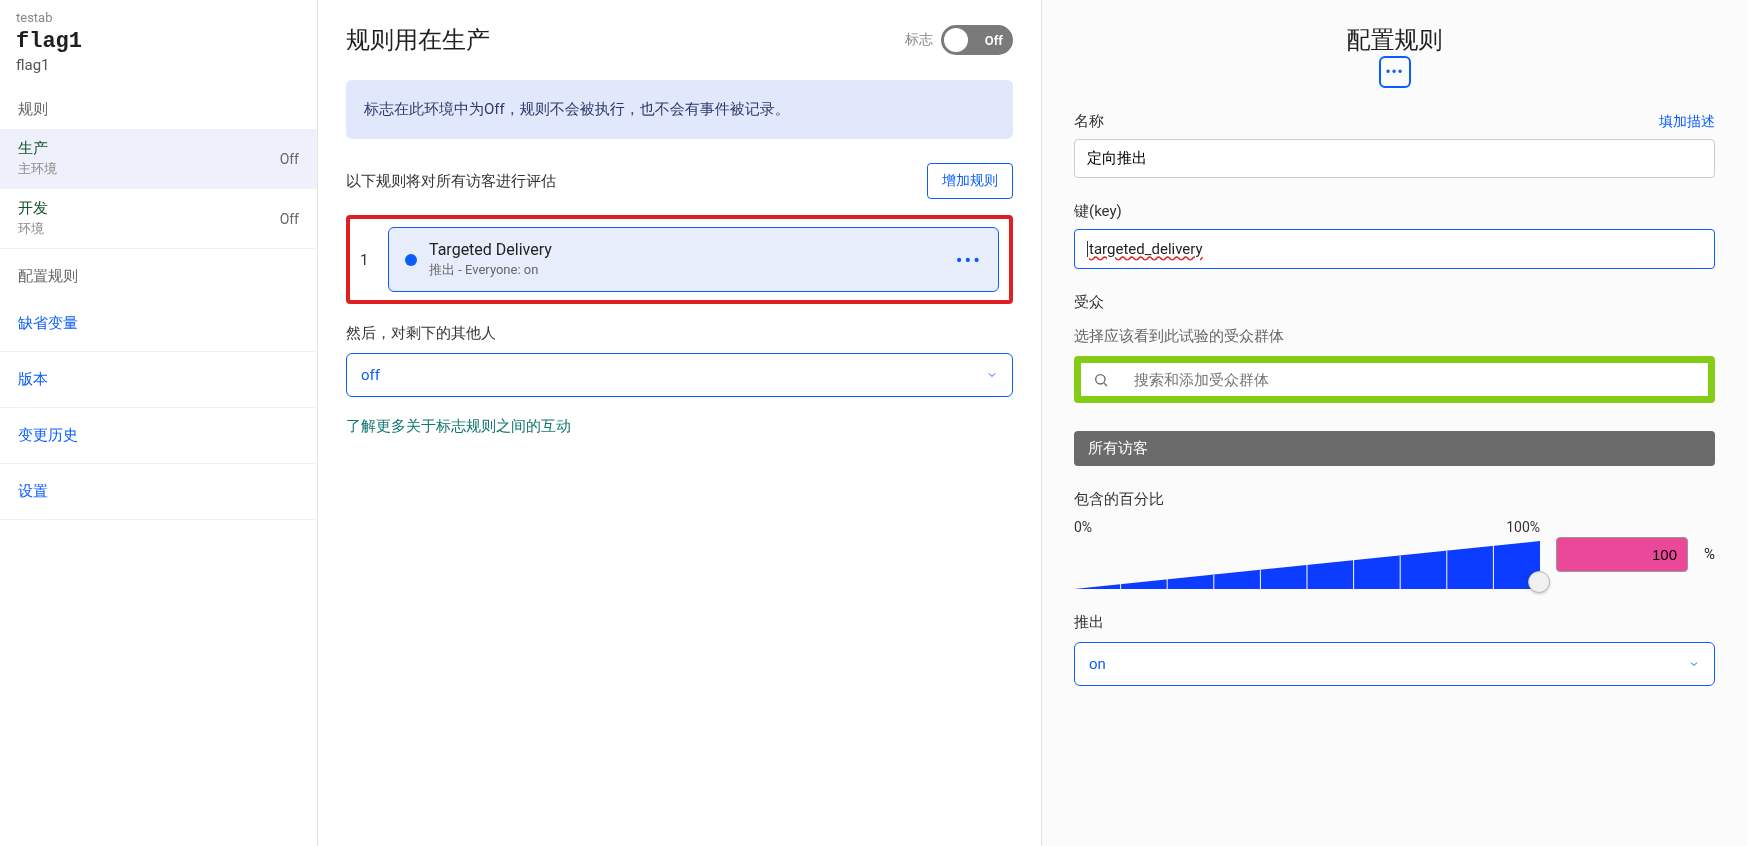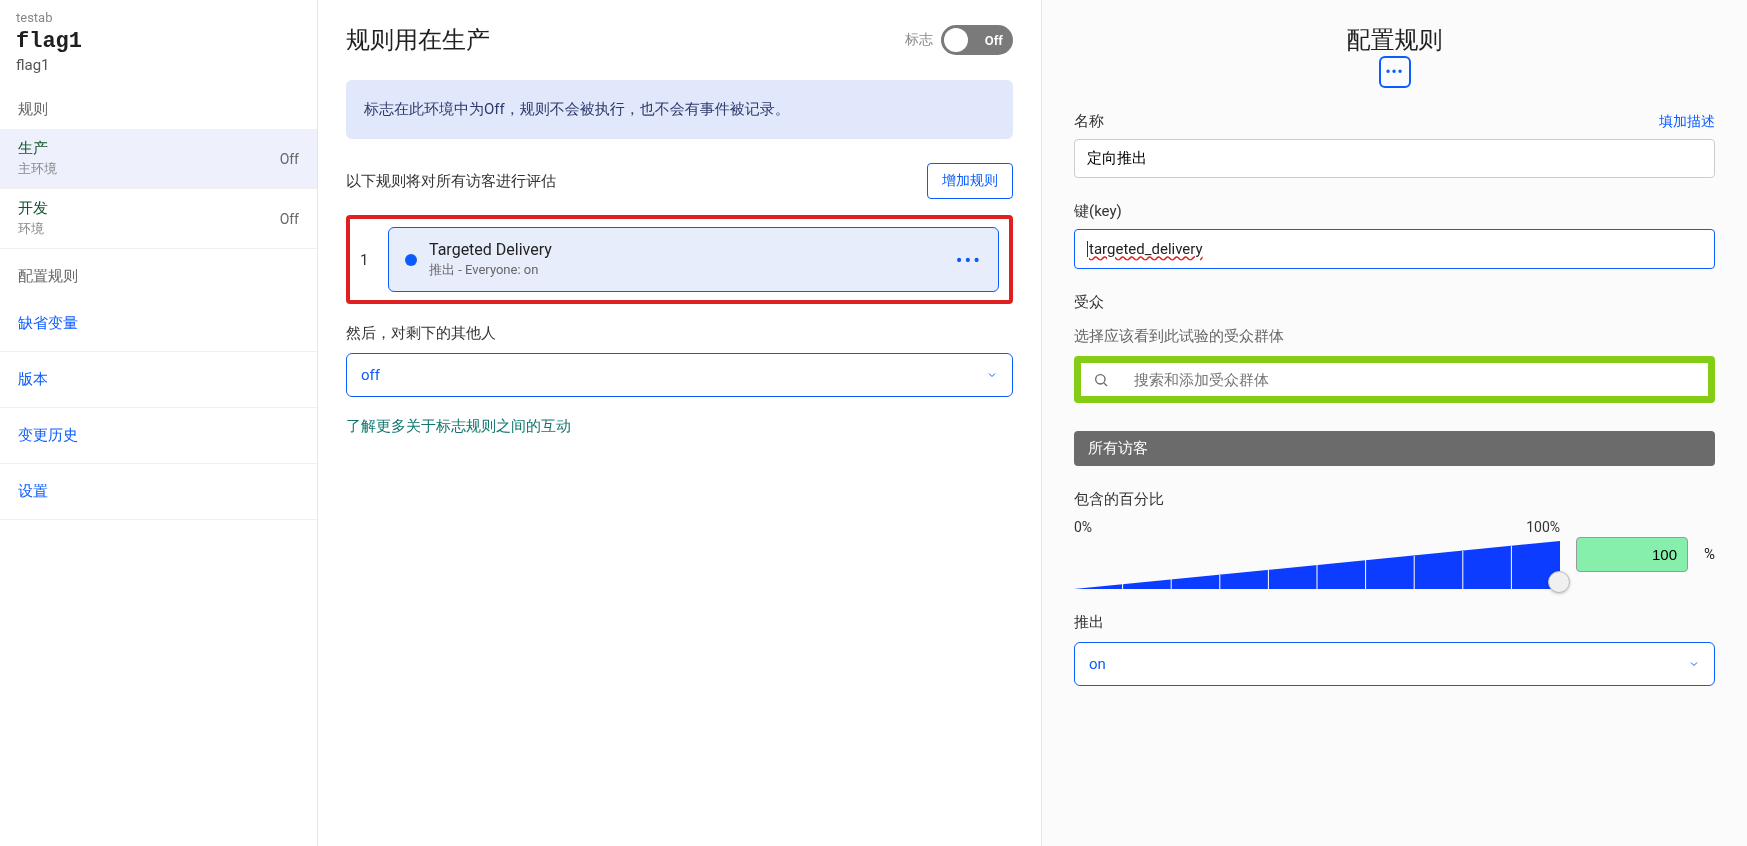--- a/index.html
+++ b/index.html
@@ -58,21 +58,21 @@
 .sub-desc { font-size: 15px; color: #666; margin-top: 15px; }
 .search-box { display: flex; align-items: flex-end; gap: 25px; border: 7px solid #84cc16; border-radius: 4px; padding: 8px 12px; margin-top: 10px; background: #fff; }
 .search-icon { width: 16px; height: 16px; color: #666; }
 .search-input { border: none; outline: none; flex: 1; font-size: 15px; color: #888; }
 .tag-bar { background: #6b6b6b; color: #fff; padding: 8px 14px; border-radius: 4px; margin-top: 28px; font-size: 15px; }
 .slider-row { display: flex; align-items: center; gap: 16px; margin-top: 10px; }
 .slider-area { flex: 1; position: relative; height: 70px; }
 .slider-labels { display: flex; justify-content: space-between; font-size: 14px; color: #333; }
 .triangle-svg { width: 100%; height: 52px; margin-top: 4px; }
 .slider-handle { position: absolute; right: -10px; bottom: -4px; width: 22px; height: 22px; background: #f0f0f0; border: 1px solid #bbb; border-radius: 50%; box-shadow: 0 1px 3px rgba(0,0,0,0.2); cursor: pointer; }
-.pct-input { width: 112px; border: 1px solid #999; border-radius: 4px; padding: 8px 10px; text-align: right; font-size: 15px; background: #86efac; }
+.pct-input { width: 132px; border: 1px solid #999; border-radius: 4px; padding: 8px 10px; text-align: right; font-size: 15px; background: #ec4899; }
 .pct-sign { font-size: 15px; }
 .footer { border-top: 1px solid #e5e5e5; padding: 18px 32px; display: flex; justify-content: flex-end; gap: 14px; background: #fff; }
 .btn-secondary { background: #fff; border: none; font-size: 15px; color: #333; cursor: pointer; padding: 10px 14px; }
 .btn-primary { background: #0b5cff; color: #fff; border: none; font-size: 15px; padding: 10px 20px; border-radius: 4px; cursor: pointer; }
 
 .arrow-annotation { position: absolute; left: 810px; top: 605px; pointer-events: none; }
 </style>
 </head>
 <body>
 

